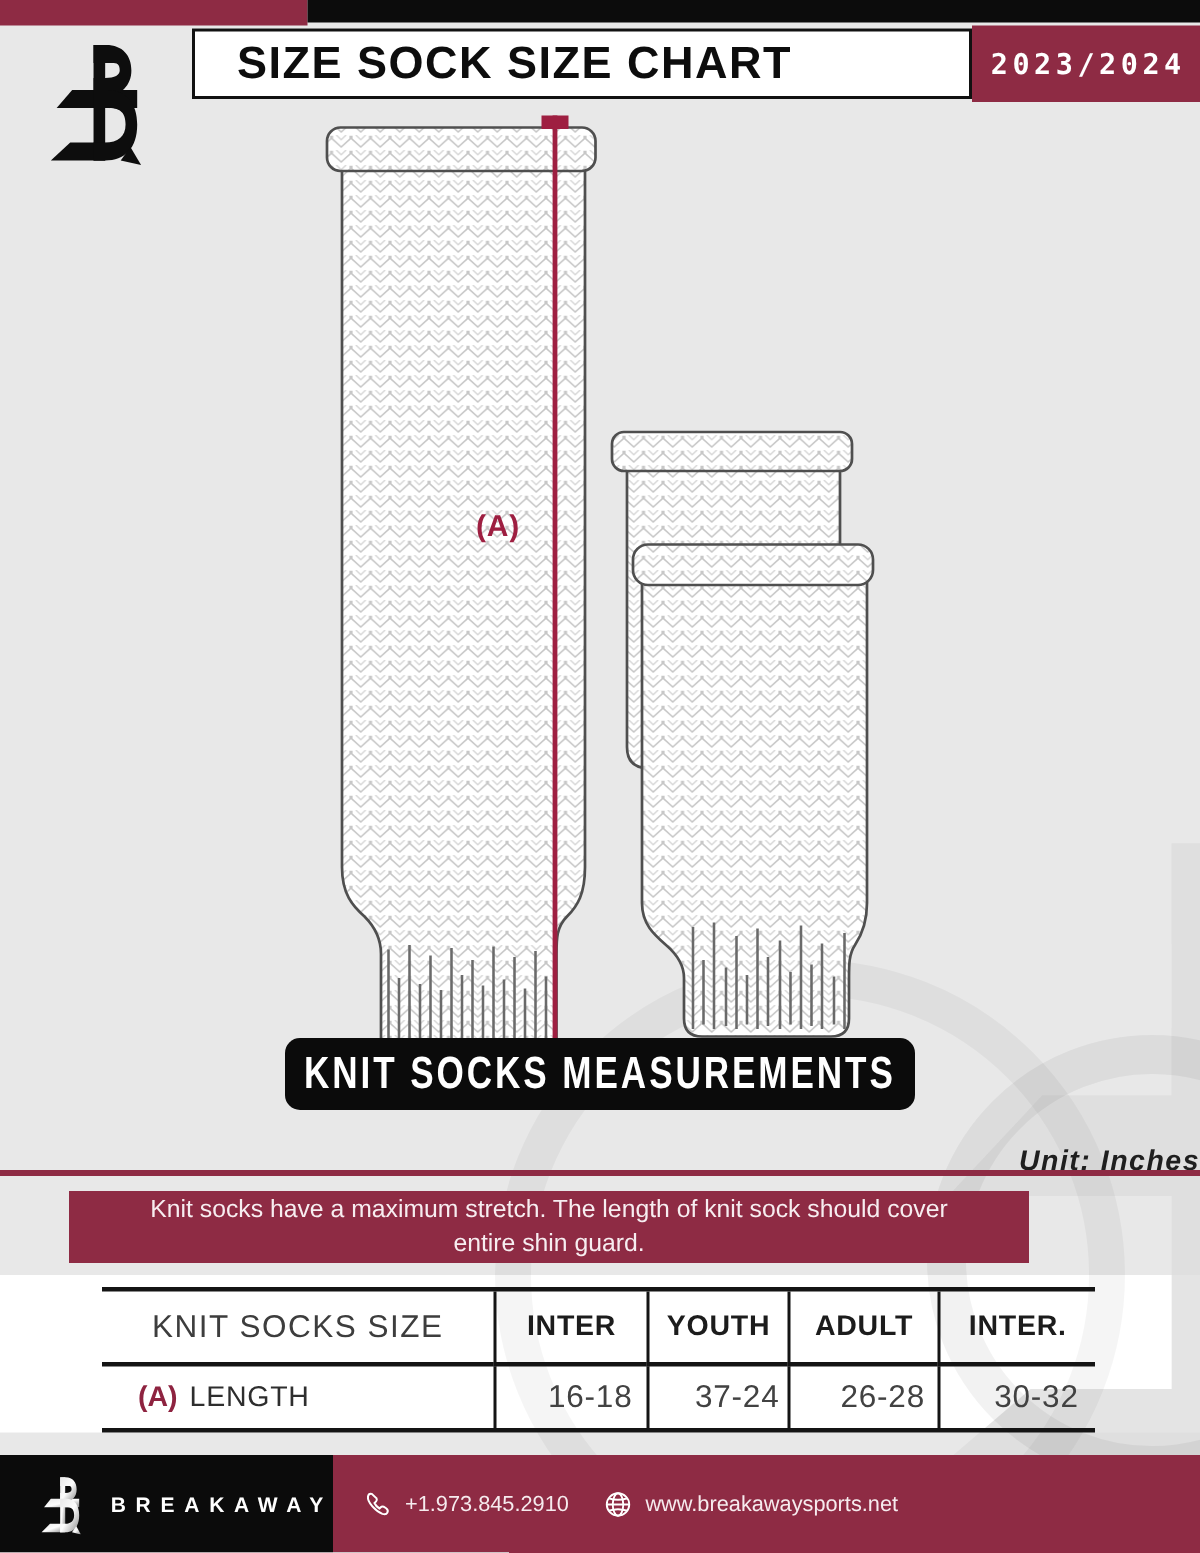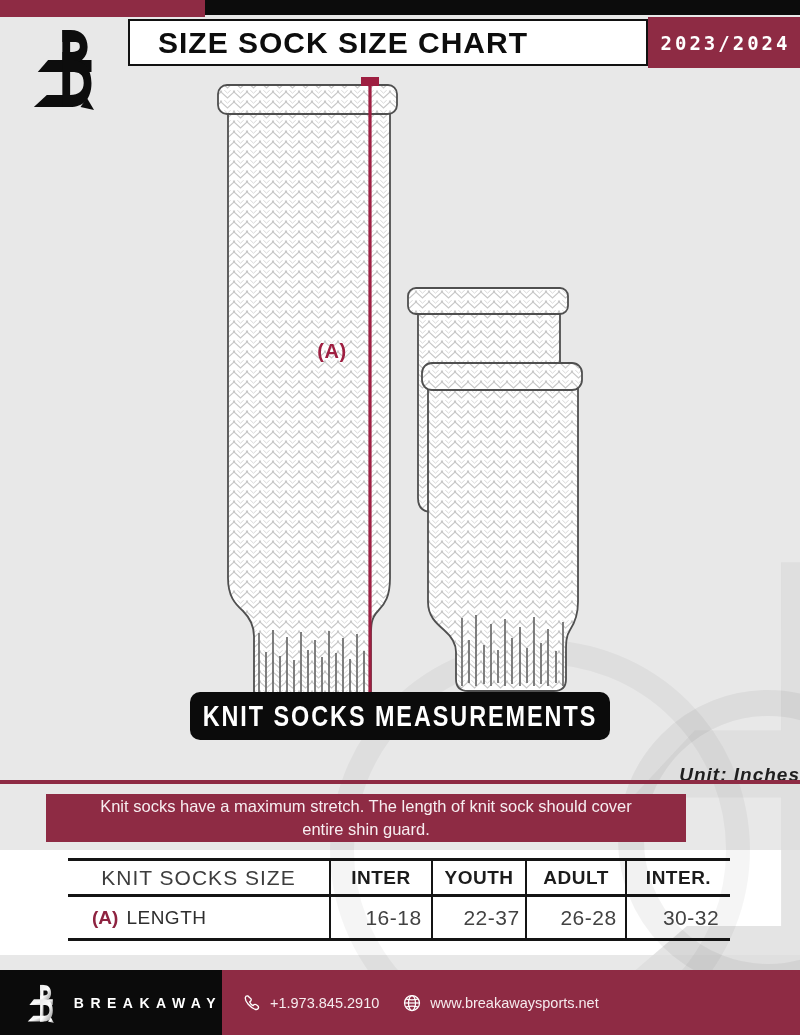--- a/index.html
+++ b/index.html
@@ -57,21 +57,21 @@
     display:flex;flex-direction:column;align-items:center;justify-content:center;gap:1px;margin-left:46px;
   }
   .notice-banner span{color:#f7edf0;font-size:16.5px;line-height:1.3;}
   
   .size-table{
     position:absolute;left:68px;top:858px;width:662px;display:grid;
     grid-template-columns:261px 102px 94px 100px 105px;
     border-top:3px solid #141414;border-bottom:3px solid #141414;
   }
   .cell{display:flex;align-items:center;justify-content:center;box-sizing:border-box;background:transparent;}
-  .cell.hdr{height:36px;border-bottom:3px solid #141414;}
+  .cell.hdr{height:50px;border-bottom:3px solid #141414;}
   .cell.dat{height:41px;}
   .cell.vline{border-left:2px solid #141414;}
   .row-header{font-size:21px;color:#3d3d3d;letter-spacing:1px;}
   .col-header{font-size:19px;font-weight:700;color:#1c1c1c;letter-spacing:.5px;}
   .cell-value{font-size:21px;color:#424242;letter-spacing:.5px;margin-left:25px;}
   .length-cell{justify-content:flex-start;padding-left:24px;gap:8px;}
   .marker-a{font-size:19px;font-weight:700;color:#8e2340;}
   .length-label{font-size:19px;color:#2e2e2e;letter-spacing:.5px;}
   
   .footer{position:absolute;left:0;top:970px;width:800px;height:65px;background:#8e2b44;display:flex;}
@@ -229,21 +229,21 @@
       <span class="col-header">INTER.</span>
     </div>
     <div class="cell dat length-cell">
       <span class="marker-a">(A)</span>
       <span class="length-label">LENGTH</span>
     </div>
     <div class="cell dat vline">
       <span class="cell-value">16-18</span>
     </div>
     <div class="cell dat vline">
-      <span class="cell-value">22-37</span>
+      <span class="cell-value">37-24</span>
     </div>
     <div class="cell dat vline">
       <span class="cell-value">26-28</span>
     </div>
     <div class="cell dat vline">
       <span class="cell-value">30-32</span>
     </div>
   </div>
 
   <div class="footer">

